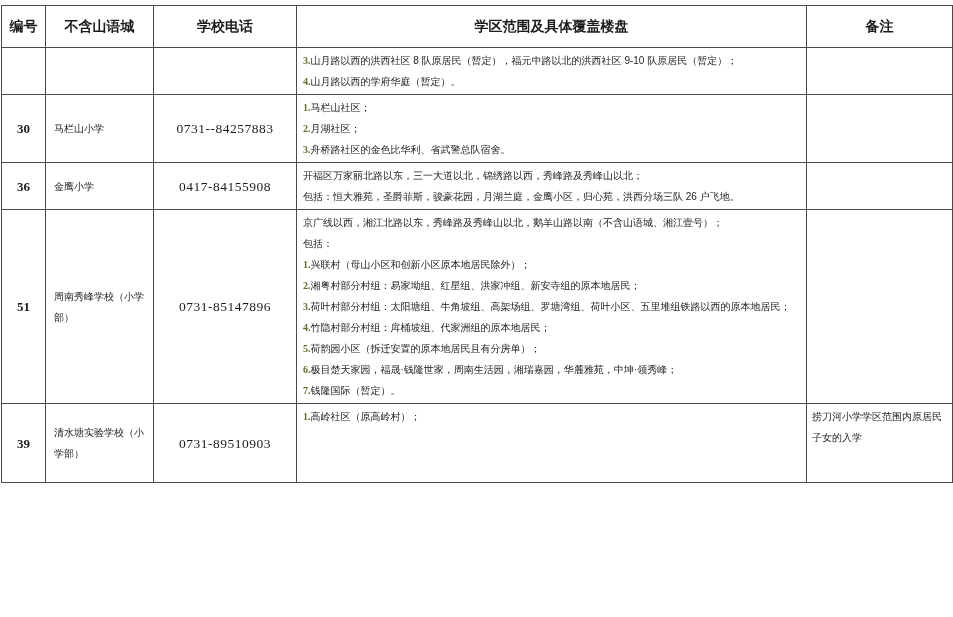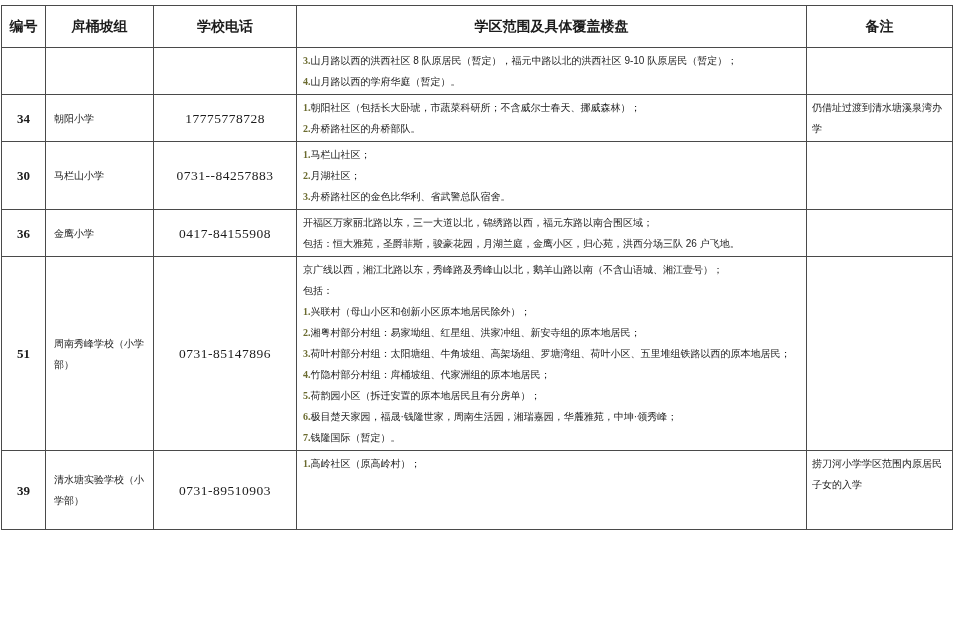--- a/index.html
+++ b/index.html
@@ -82,67 +82,57 @@
     <colgroup>
       <col style="width:44px">
       <col style="width:108px">
       <col style="width:143px">
       <col style="width:510px">
       <col style="width:146px">
     </colgroup>
     <thead>
       <tr>
         <th>编号</th>
-        <th>戽桶坡组</th>
+        <th>不含山语城</th>
         <th>学校电话</th>
         <th>学区范围及具体覆盖楼盘</th>
         <th>备注</th>
       </tr>
     </thead>
     <tbody id="tbody">
   <tr>
     <td class="c-id"></td>
     <td class="c-name"></td>
     <td class="c-phone"></td>
     <td class="c-zone">
             <div class="zline"><span class="lnum">3.</span>山月路以西的洪西社区 8 队原居民（暂定），福元中路以北的洪西社区 9-10 队原居民（暂定）；</div>
             <div class="zline"><span class="lnum">4.</span>山月路以西的学府华庭（暂定）。</div>
           </td>
     <td class="c-remark"></td>
   </tr>
 
-  <tr>
-    <td class="c-id">34</td>
-    <td class="c-name">朝阳小学</td>
-    <td class="c-phone">17775778728</td>
-    <td class="c-zone">
-            <div class="zline"><span class="lnum">1.</span>朝阳社区（包括长大卧琥，市蔬菜科研所；不含威尔士春天、挪威森林）；</div>
-            <div class="zline"><span class="lnum">2.</span>舟桥路社区的舟桥部队。</div>
-          </td>
-    <td class="c-remark">仍借址过渡到清水塘溪泉湾办学</td>
-  </tr>
 
   <tr>
     <td class="c-id">30</td>
     <td class="c-name">马栏山小学</td>
     <td class="c-phone">0731--84257883</td>
     <td class="c-zone">
             <div class="zline"><span class="lnum">1.</span>马栏山社区；</div>
             <div class="zline"><span class="lnum">2.</span>月湖社区；</div>
             <div class="zline"><span class="lnum">3.</span>舟桥路社区的金色比华利、省武警总队宿舍。</div>
           </td>
     <td class="c-remark"></td>
   </tr>
 
   <tr>
     <td class="c-id">36</td>
     <td class="c-name">金鹰小学</td>
     <td class="c-phone">0417-84155908</td>
     <td class="c-zone">
-            <div class="zline">开福区万家丽北路以东，三一大道以北，锦绣路以西，福元东路以南合围区域；</div>
+            <div class="zline">开福区万家丽北路以东，三一大道以北，锦绣路以西，秀峰路及秀峰山以北；</div>
             <div class="zline">包括：恒大雅苑，圣爵菲斯，骏豪花园，月湖兰庭，金鹰小区，归心苑，洪西分场三队 26 户飞地。</div>
           </td>
     <td class="c-remark"></td>
   </tr>
 
 
   <tr>
     <td class="c-id">51</td>
     <td class="c-name">周南秀峰学校（小学部）</td>
     <td class="c-phone">0731-85147896</td>

